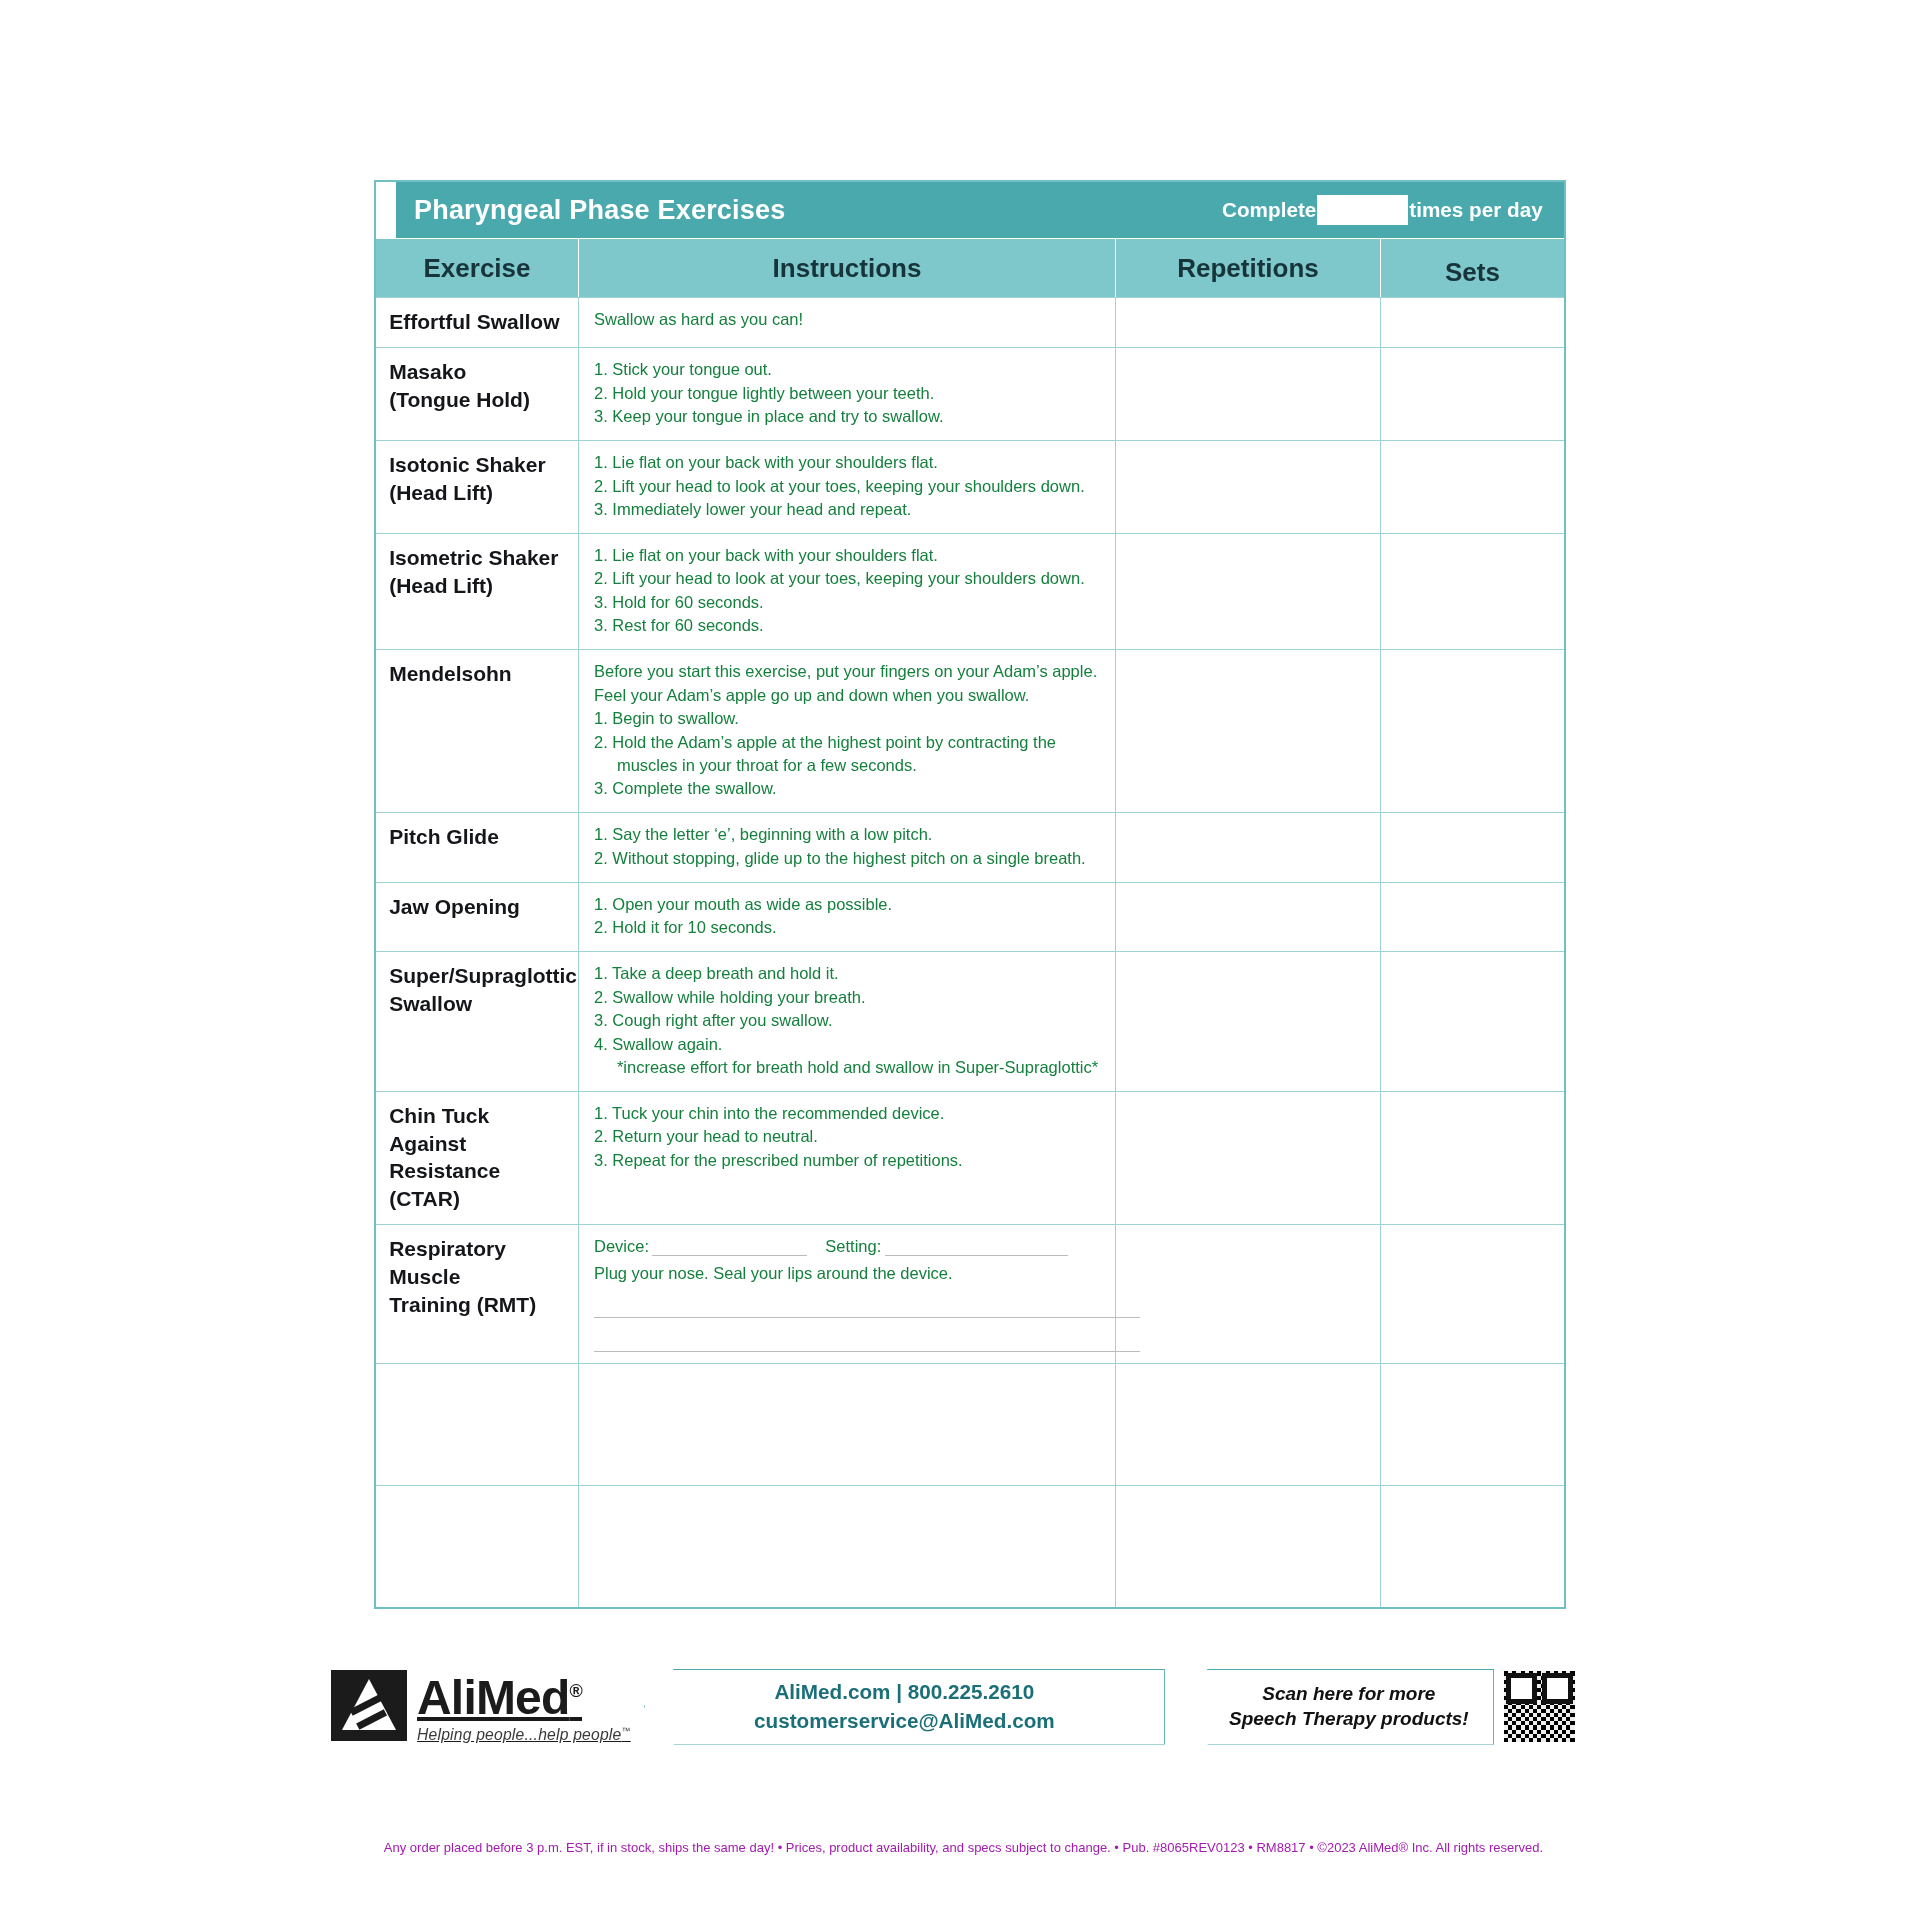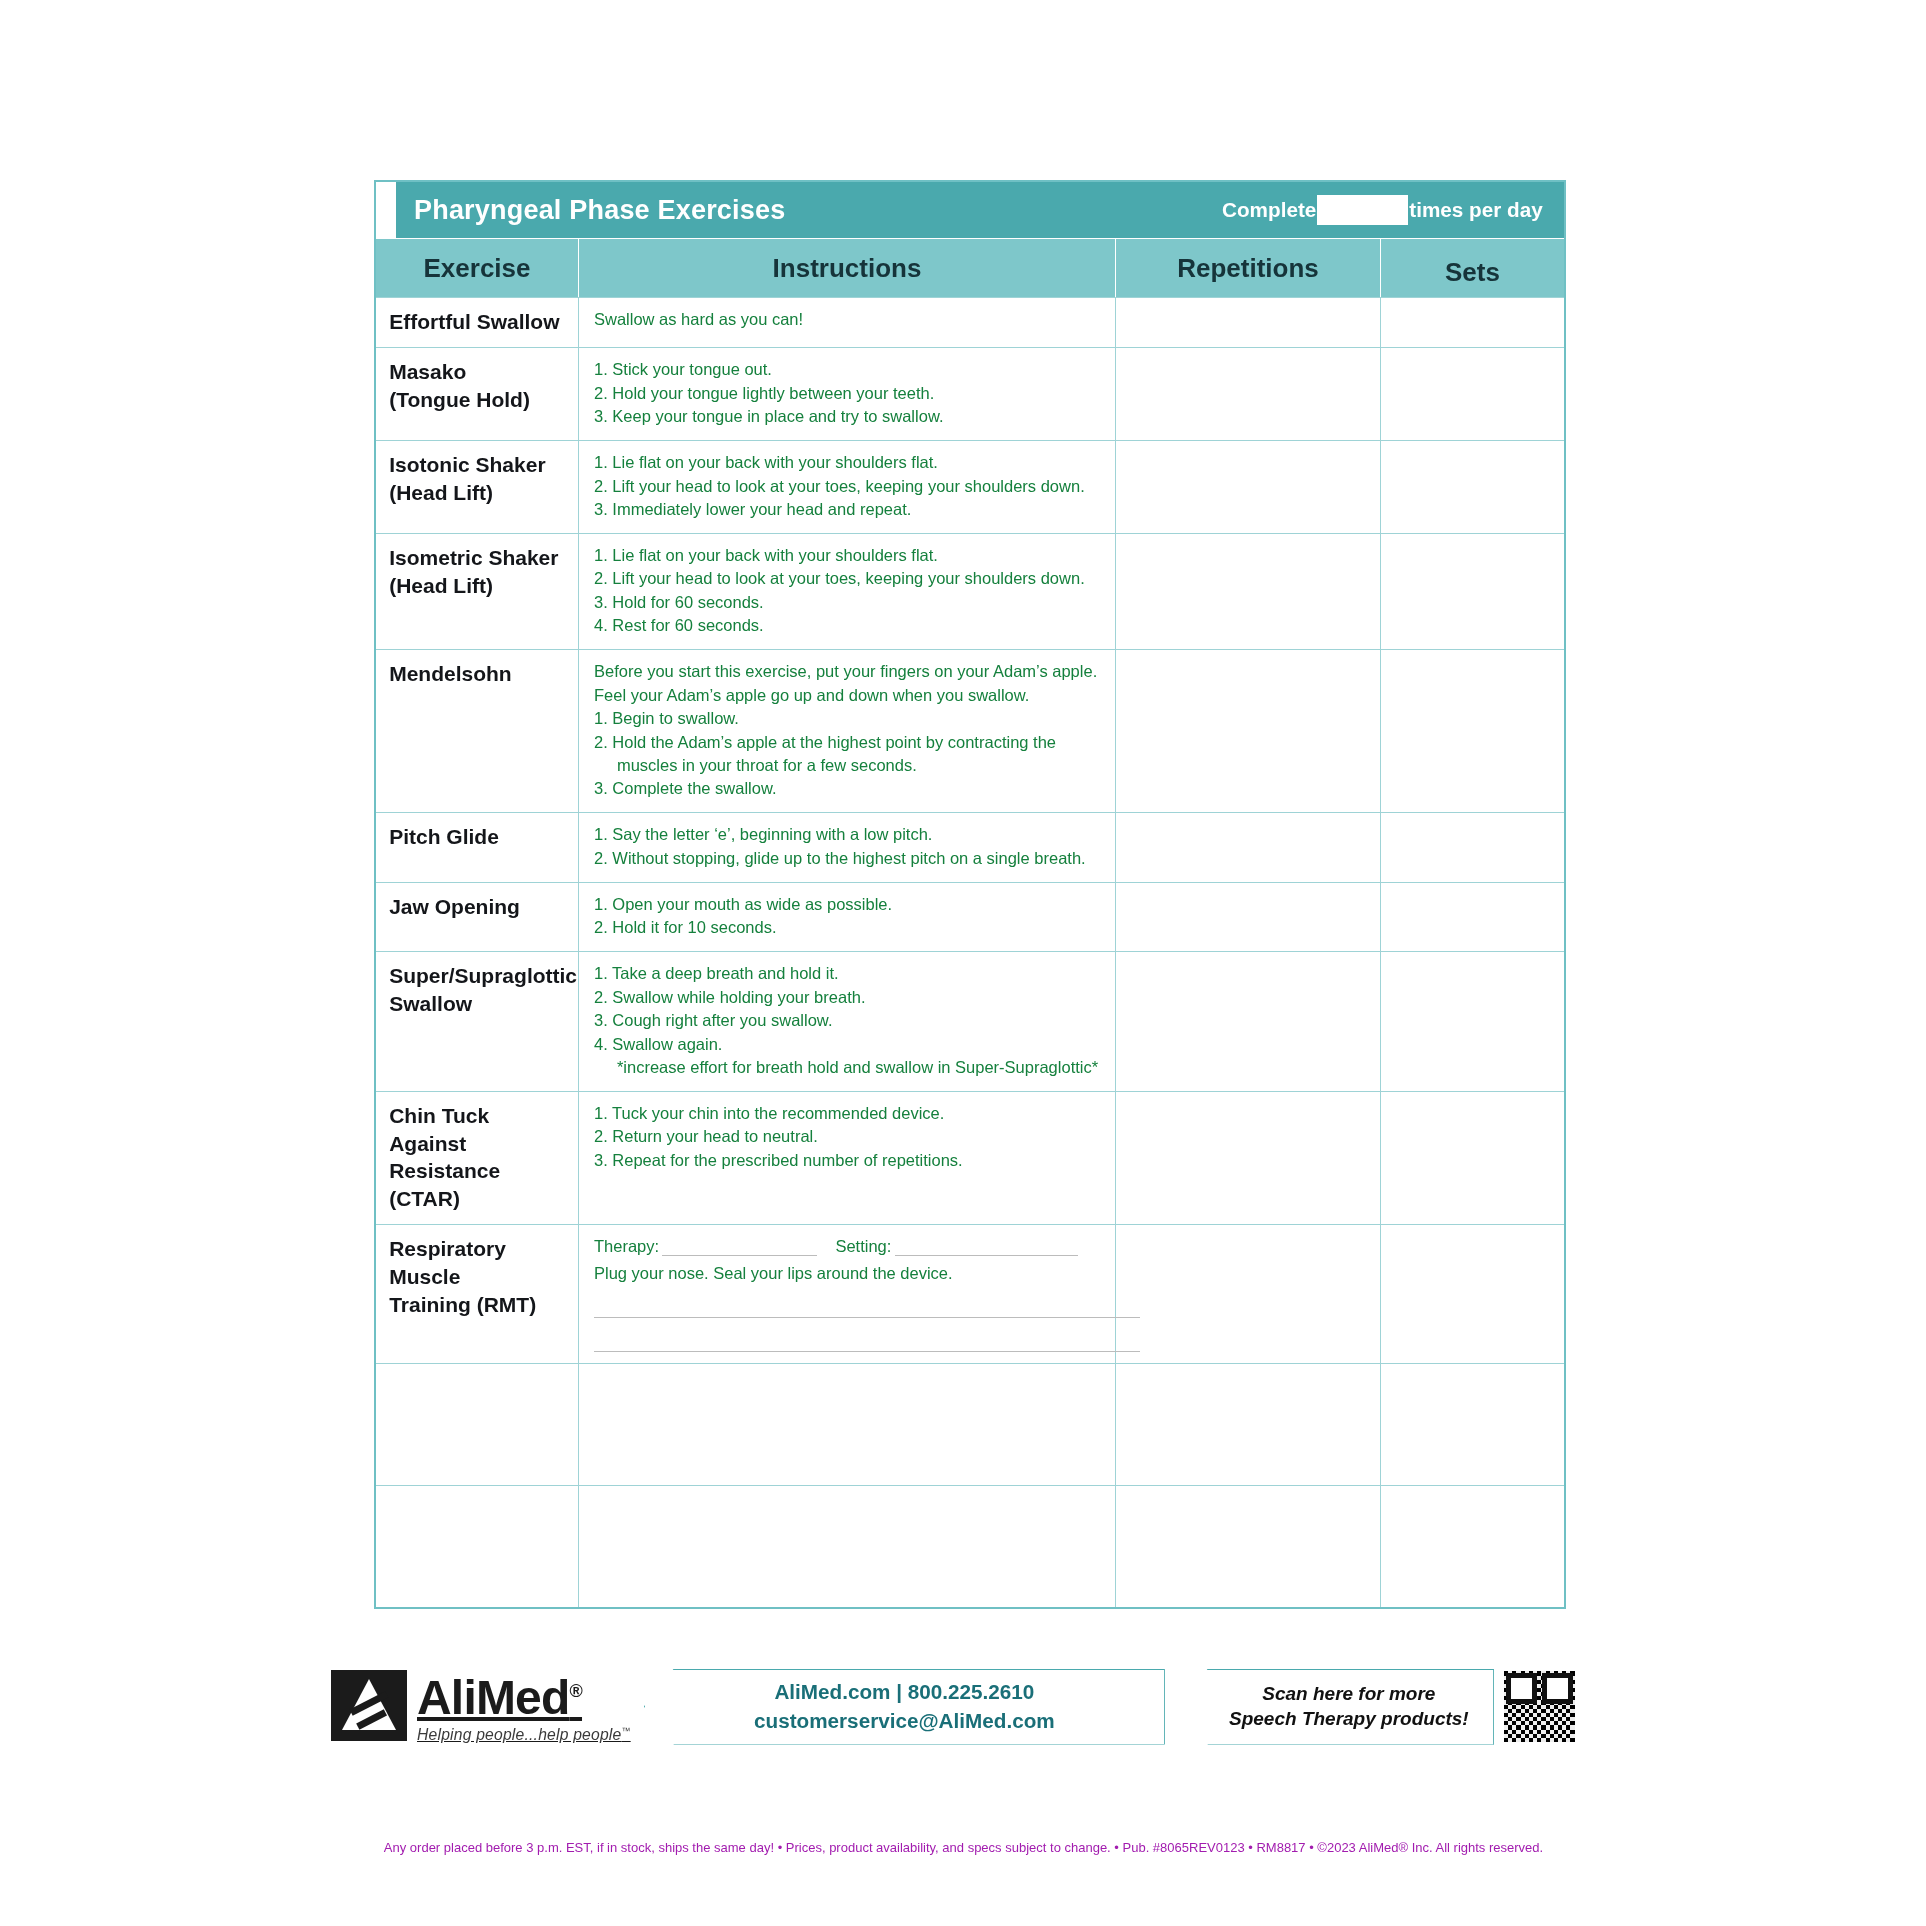--- a/index.html
+++ b/index.html
@@ -353,21 +353,21 @@
       <div class="cell col-sets blank-cell"></div>
     </div>
 
     <div class="row">
       <div class="cell col-ex ex-name" style="white-space:pre-line">Isometric Shaker
 (Head Lift)</div>
       <div class="cell col-ins ins">
         <div class="ln">1. Lie flat on your back with your shoulders flat.</div>
         <div class="ln">2. Lift your head to look at your toes, keeping your shoulders down.</div>
         <div class="ln">3. Hold for 60 seconds.</div>
-        <div class="ln">4. Rest for 60 seconds.</div>
+        <div class="ln">3. Rest for 60 seconds.</div>
       </div>
       <div class="cell col-rep blank-cell"></div>
       <div class="cell col-sets blank-cell"></div>
     </div>
 
     <div class="row">
       <div class="cell col-ex ex-name" style="white-space:pre-line">Mendelsohn</div>
       <div class="cell col-ins ins">
         <div class="ln">Before you start this exercise, put your fingers on your Adam’s apple.</div>
         <div class="ln">Feel your Adam’s apple go up and down when you swallow.</div>
@@ -425,21 +425,21 @@
       </div>
       <div class="cell col-rep blank-cell"></div>
       <div class="cell col-sets blank-cell"></div>
     </div>
 
     <div class="row">
       <div class="cell col-ex ex-name" style="white-space:pre-line">Respiratory Muscle
 Training (RMT)</div>
       <div class="cell col-ins ins">
         <div class="rmt-line1">
-          <span class="rmt-label">Therapy:</span>
+          <span class="rmt-label">Device:</span>
           <span class="rule r1"></span>
           <span class="rmt-label" style="margin-left:18px">Setting:</span>
           <span class="rule r2"></span>
         </div>
         <div class="rmt-text">Plug your nose. Seal your lips around the device.</div>
         <div class="rule-long"></div>
         <div class="rule-long second"></div>
       </div>
       <div class="cell col-rep blank-cell"></div>
       <div class="cell col-sets blank-cell"></div>

